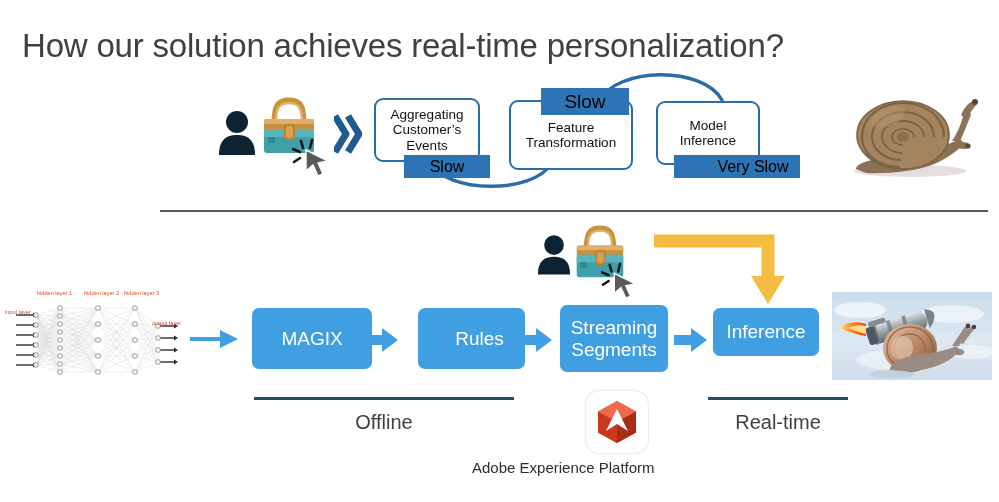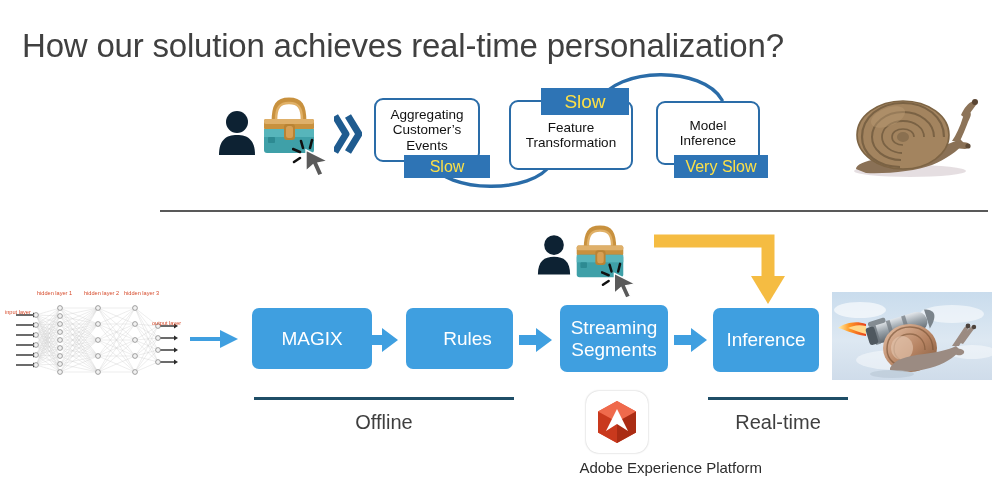--- a/index.html
+++ b/index.html
@@ -63,31 +63,31 @@
   .ob .lbl { display:block; }
 
   #box-agg  { left: 374px; top: 98px;  width: 106px; height: 64px; }
   #box-feat { left: 509px; top: 100px; width: 124px; height: 70px; }
   #box-inf  { left: 656px; top: 101px;  width: 104px; height: 64px; }
 
   
   .badge {
     position: absolute;
     background: #2e74b5;
-    color: #fde047;
+    color: #000000;
     text-align: center;
     font-size: 16px;
     line-height: 23px;
     height: 23px;
     z-index: 6;
     white-space: nowrap;
   }
   #badge-slow1    { left: 404px; top: 155px; width: 86px; }
   #badge-slow2    { left: 541px; top: 88px;  width: 88px; font-size: 19px; line-height: 27px; height: 27px; }
-  #badge-veryslow { left: 674px; top: 155px; width: 94px; }
+  #badge-veryslow { left: 674px; top: 155px; width: 94px; padding-left: 32px; }
 
   
   .arc { position: absolute; z-index: 2; }
   #arc-bottom { left: 425px; top: 160px; }
   #arc-top    { left: 595px; top: 62px; }
 
   
   #cust-top  { position: absolute; left: 218px; top: 97px;  width: 140px; height: 82px; }
   #cust-mid  { position: absolute; left: 537px; top: 225px; width: 120px; height: 70px; }
 
@@ -136,23 +136,23 @@
     color: #ffffff;
     display: flex;
     align-items: center;
     justify-content: center;
     text-align: center;
     font-size: 19px;
     line-height: 22px;
     z-index: 3;
   }
   #pb-magix  { left: 252px; top: 308px; width: 120px; height: 61px; }
-  #pb-rules  { left: 406px; top: 308px; width: 107px; height: 61px; padding-left: 16px; }
+  #pb-rules  { left: 418px; top: 308px; width: 107px; height: 61px; padding-left: 16px; }
   #pb-stream { left: 560px; top: 305px; width: 108px; height: 67px; }
-  #pb-infer  { left: 713px; top: 308px; width: 106px; height: 64px; }
+  #pb-infer  { left: 713px; top: 308px; width: 106px; height: 48px; }
 
   .fat-arrow { position: absolute; z-index: 3; }
   #fa1 { left: 365px; top: 327px; }
   #fa2 { left: 519px; top: 327px; }
   #fa3 { left: 674px; top: 327px; }
 
   
   #yellow-arrow { position: absolute; left: 652px; top: 232px; z-index: 2; }
 
   
@@ -189,21 +189,21 @@
     box-shadow: 0 0 2px rgba(0,0,0,0.28);
     display: flex;
     align-items: center;
     justify-content: center;
   }
   #adobe-caption {
     position: absolute;
     left: 472px;
     top: 459px;
     width: 290px;
-    text-align: right;
+    text-align: left;
     font-size: 15px;
     color: #2d2d2d;
     white-space: nowrap;
   }
 </style>
 </head>
 <body>
 
 <div id="slide">
 

